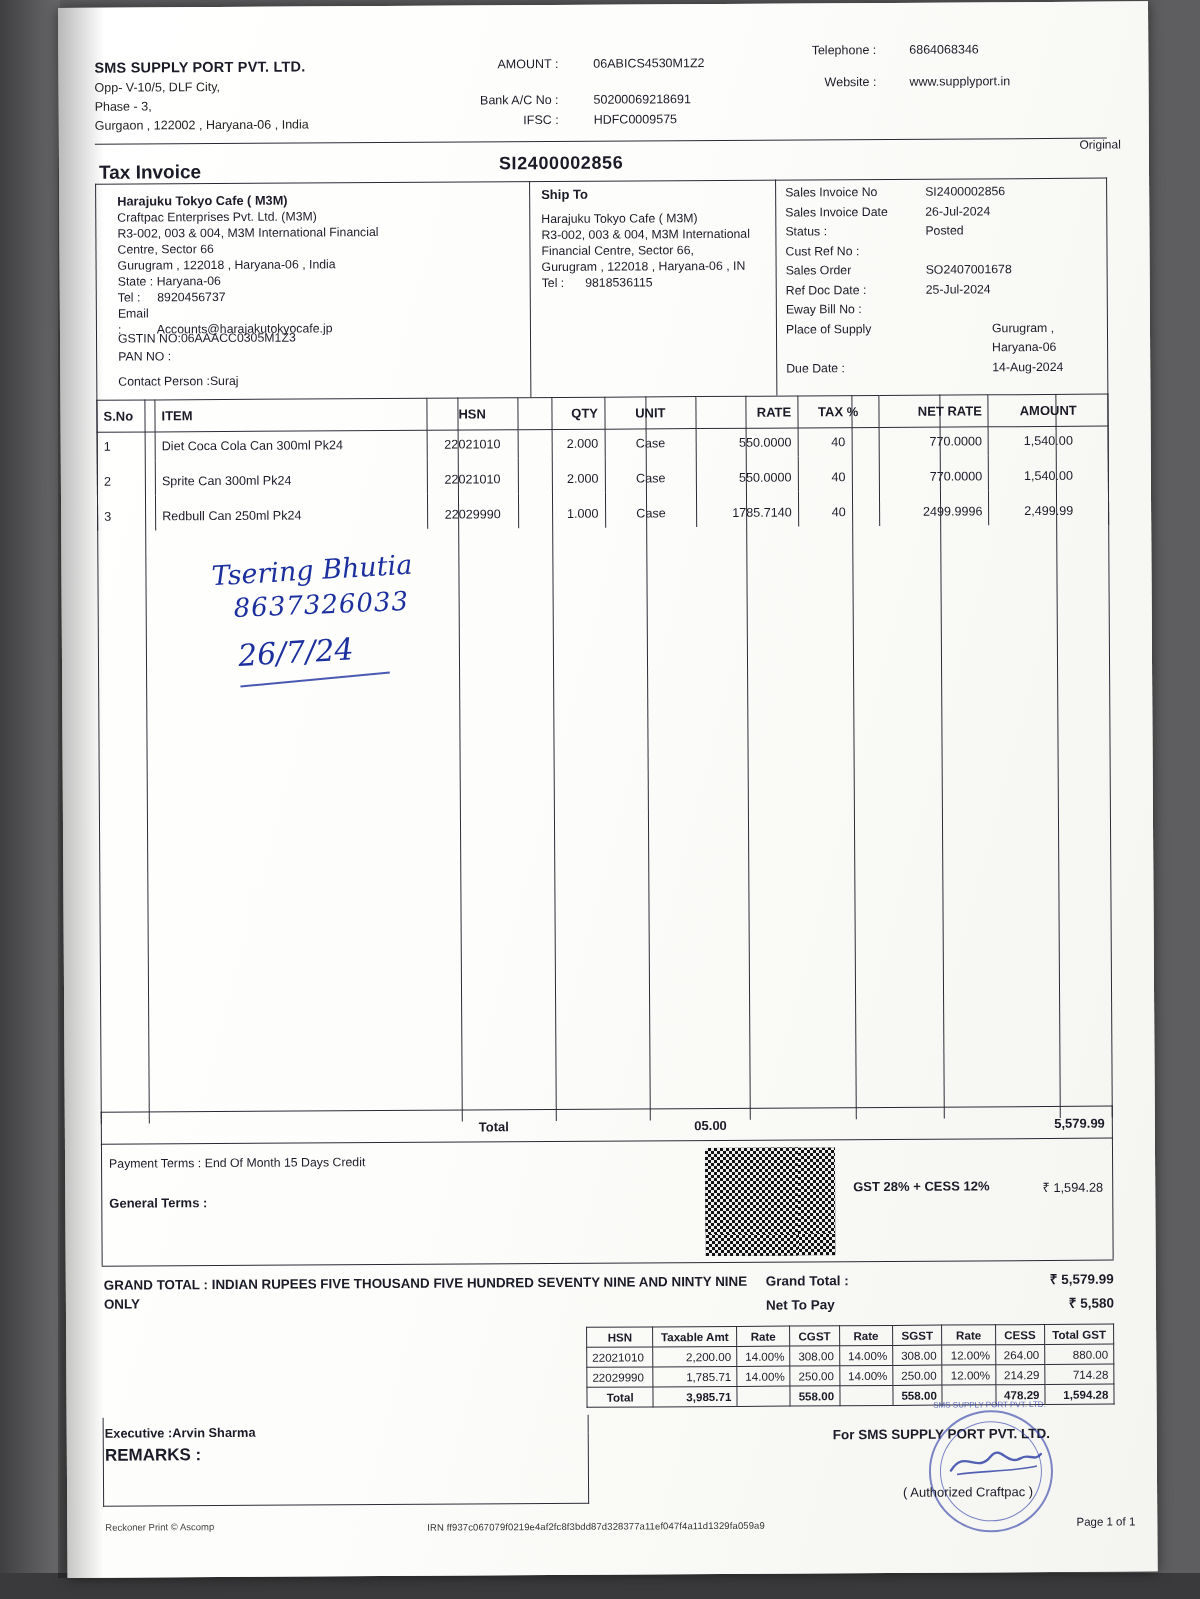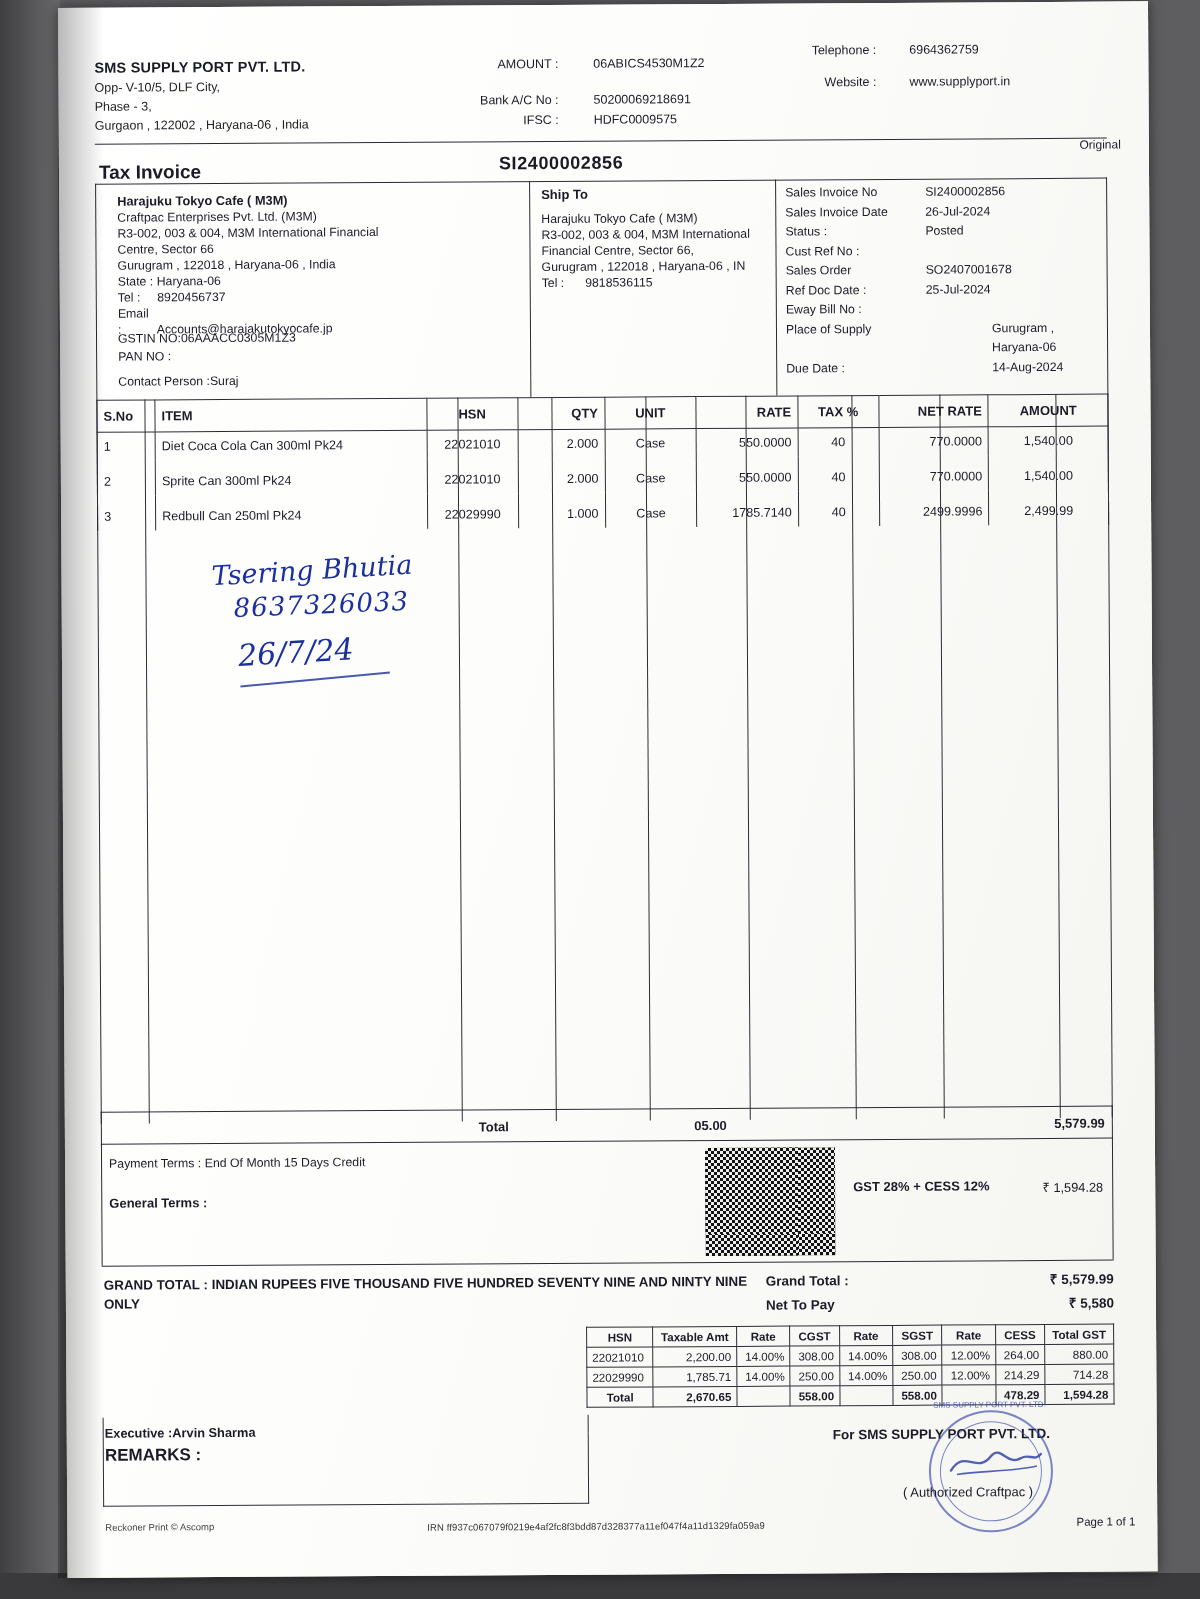--- a/index.html
+++ b/index.html
@@ -160,21 +160,21 @@
     </div>
     <div class="kv" style="left:390px;top:108px;">
       <span class="k" style="width:110px;">IFSC :</span>
       <span style="display:inline-block;width:28px;"></span>
       <span>HDFC0009575</span>
     </div>
 
     <div class="kv" style="left:726px;top:40px;">
       <span class="k" style="width:92px;">Telephone :</span>
       <span style="display:inline-block;width:26px;"></span>
-      <span>6964362759</span>
+      <span>6864068346</span>
     </div>
     <div class="kv" style="left:726px;top:72px;">
       <span class="k" style="width:92px;">Website :</span>
       <span style="display:inline-block;width:26px;"></span>
       <span>www.supplyport.in</span>
     </div>
 
     <div class="rule" style="left:36px;top:136px;width:1012px;height:1px;"></div>
 
     <div class="title">Tax Invoice</div>
@@ -387,21 +387,21 @@
           <td>14.00%</td>
           <td>250.00</td>
           <td>14.00%</td>
           <td>250.00</td>
           <td>12.00%</td>
           <td>214.29</td>
           <td>714.28</td>
         </tr>
         <tr class="tot">
           <td class="c">Total</td>
-          <td>2,670.65</td>
+          <td>3,985.71</td>
           <td></td>
           <td>558.00</td>
           <td></td>
           <td>558.00</td>
           <td></td>
           <td>478.29</td>
           <td>1,594.28</td>
         </tr>
       </tbody>
     </table>

